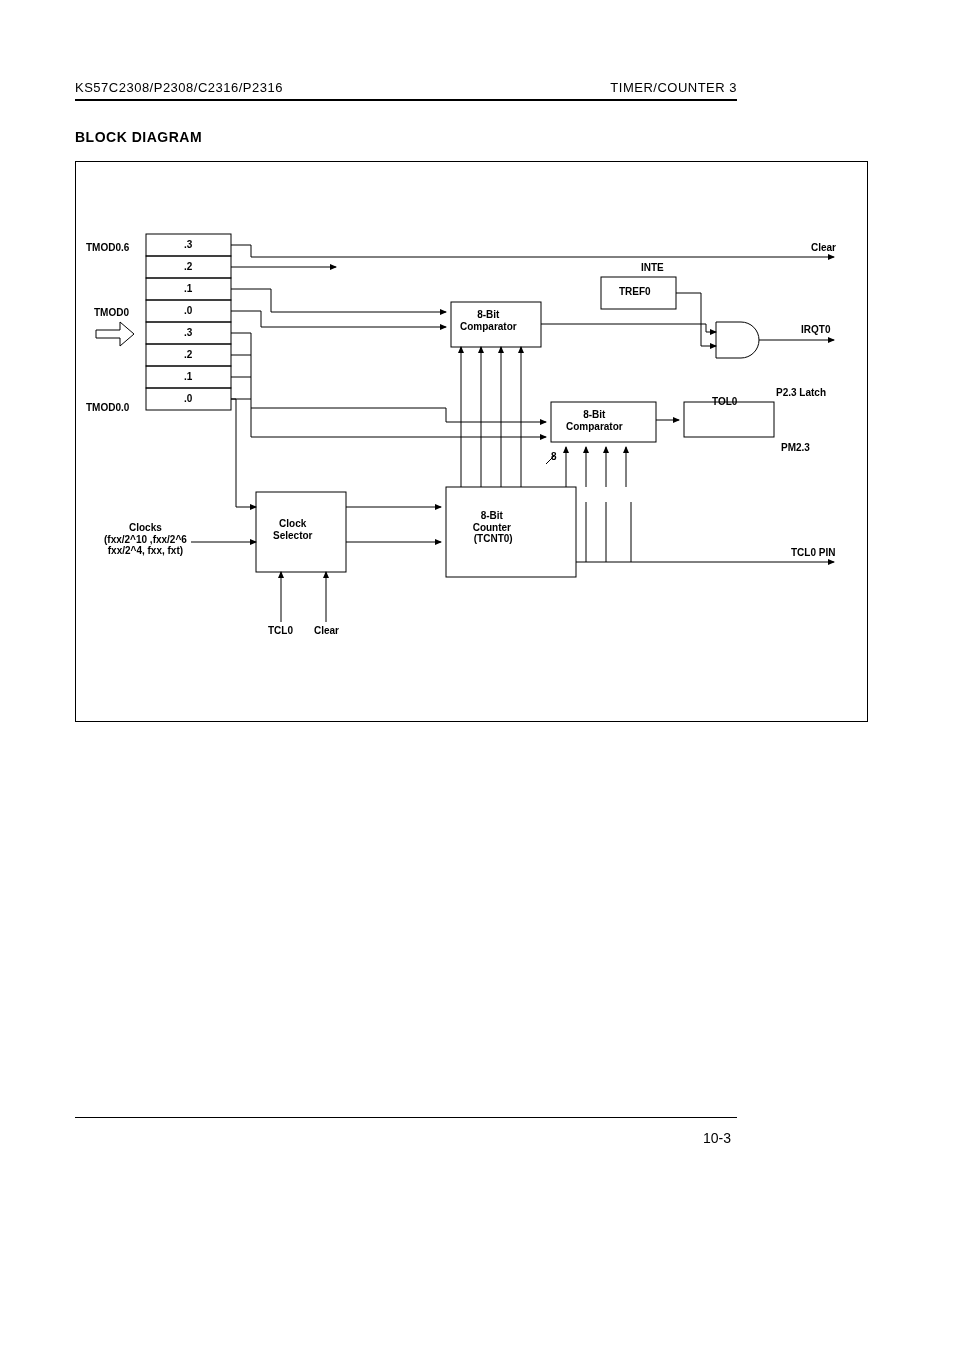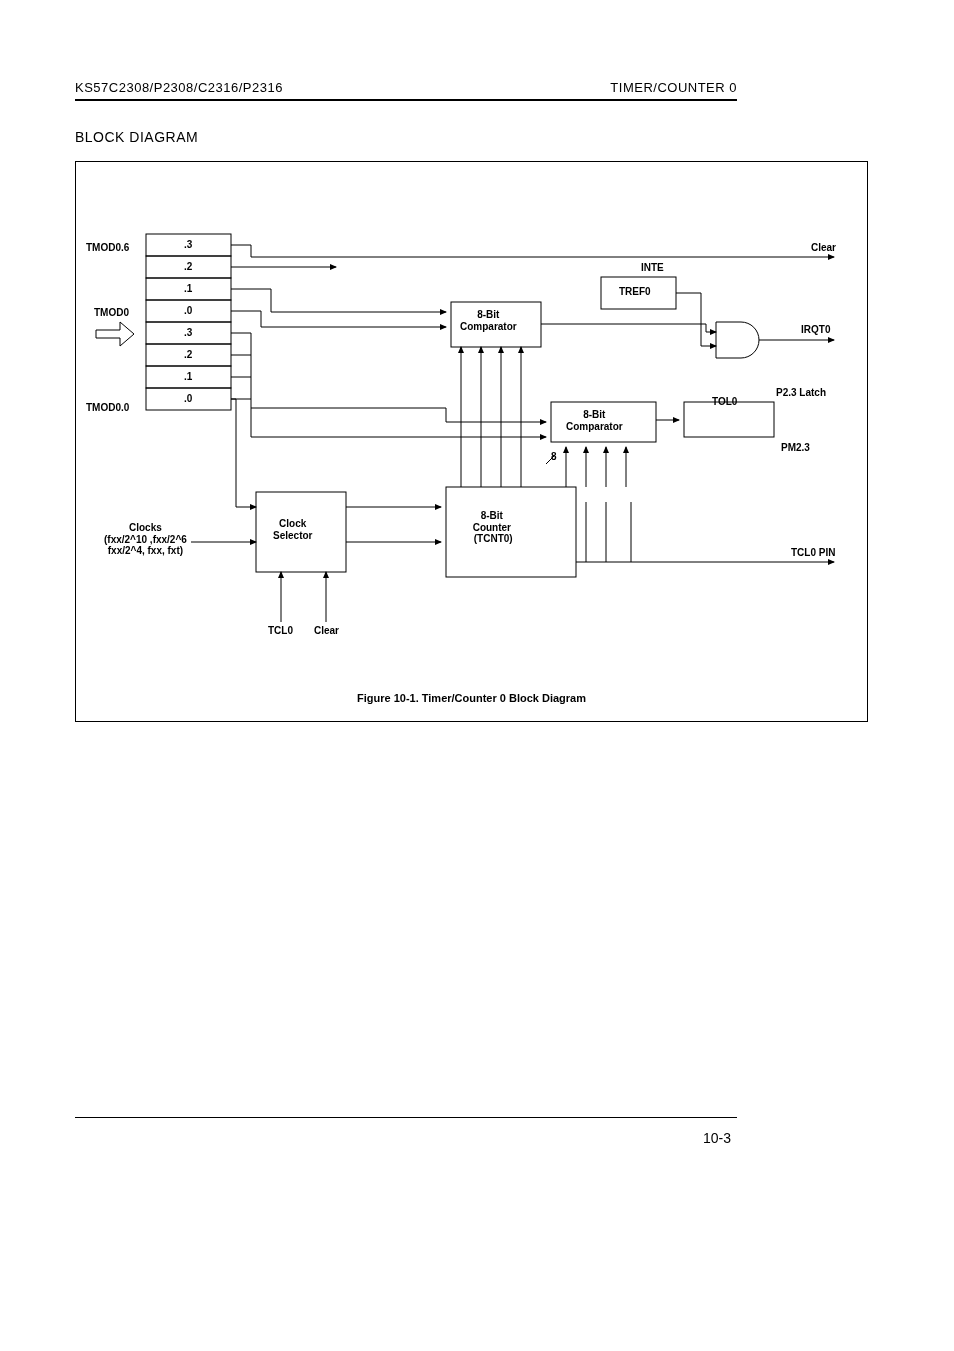--- a/index.html
+++ b/index.html
@@ -23,21 +23,21 @@
     letter-spacing: 0.5px;
     padding-bottom: 4px;
   }
   .header-rule {
     border: none;
     border-top: 2px solid #000;
     margin: 0 0 28px 0;
   }
   .section-title {
     font-size: 14px;
-    font-weight: normal;
+    font-weight: bold;
     letter-spacing: 0.5px;
     margin-bottom: 16px;
   }
   .diagram-box {
     border: 1px solid #000;
     width: 791px;
     height: 559px;
     position: relative;
     font-size: 10px;
     line-height: 1.15;
@@ -82,21 +82,21 @@
     font-weight: bold;
   }
 </style>
 </head>
 <body>
 
 <div class="page">
 
   <div class="header-row">
     <span>KS57C2308/P2308/C2316/P2316</span>
-    <span>TIMER/COUNTER 0</span>
+    <span>TIMER/COUNTER 3</span>
   </div>
   <hr class="header-rule">
 
   <div class="section-title">BLOCK DIAGRAM</div>
 
   <div class="diagram-box">
 
     <svg width="791" height="559" style="position:absolute;left:0;top:0">
       <defs>
         <marker id="arrow" markerWidth="8" markerHeight="8" refX="6" refY="3" orient="auto">
@@ -239,21 +239,20 @@
     <span class="lbl" style="left:475px;top:289px">8</span>
 
     <span class="lbl" style="left:565px;top:100px">INTE</span>
 
     <span class="lbl" style="left:735px;top:80px">Clear</span>
     <span class="lbl" style="left:725px;top:162px">IRQT0</span>
     <span class="lbl" style="left:715px;top:385px">TCL0 PIN</span>
     <span class="lbl" style="left:700px;top:225px">P2.3 Latch</span>
     <span class="lbl" style="left:705px;top:280px">PM2.3</span>
 
-    <div class="figure-caption">Figure 10-1.  Timer/Counter 0  Block Diagram</div>
   </div>
 
   <hr class="footer-rule">
 
 
   <div class="page-number">10-3</div>
 
 </div>
 
 </body></html>

